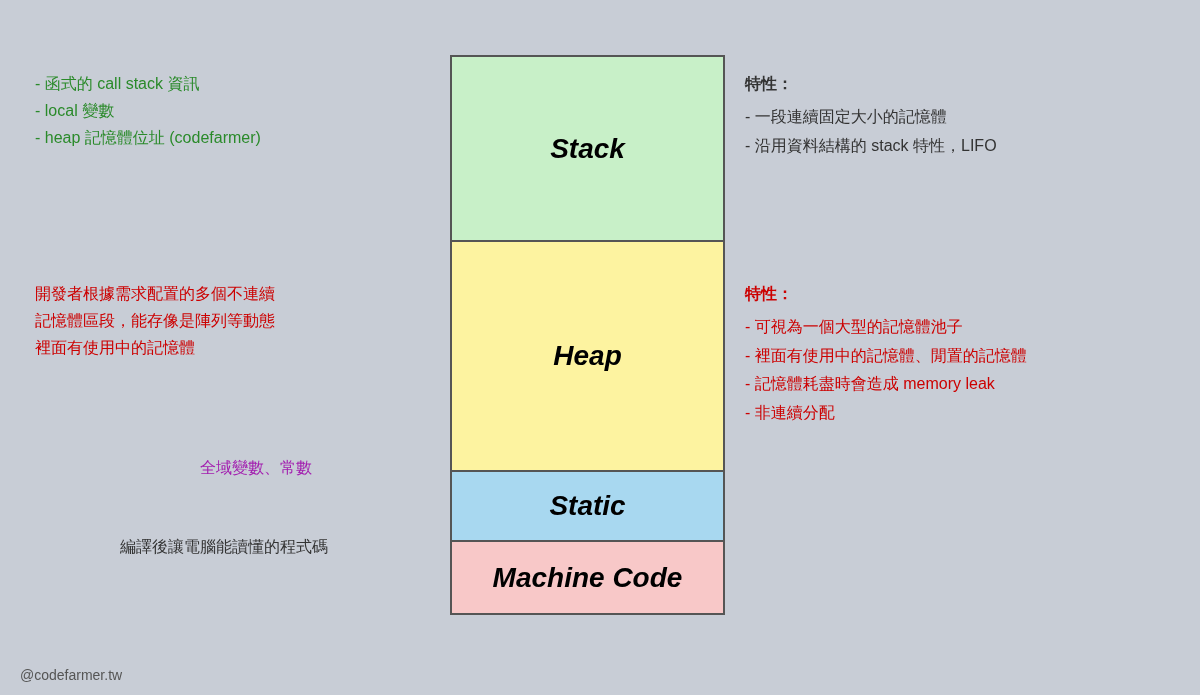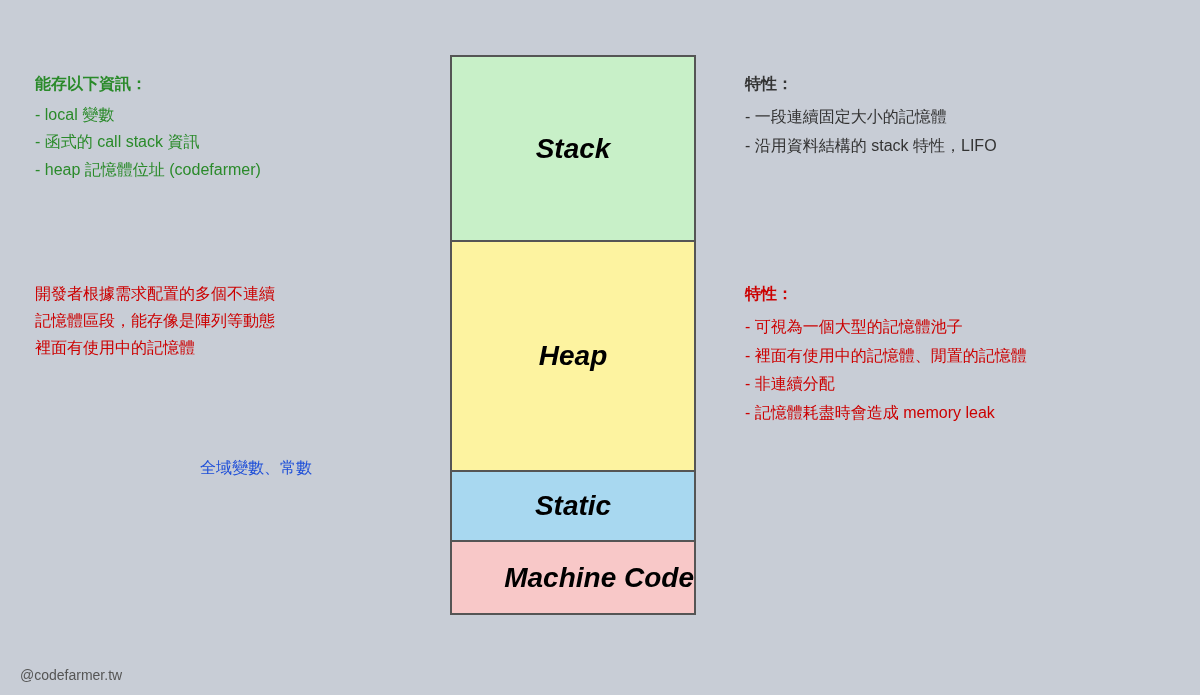--- a/index.html
+++ b/index.html
@@ -17,21 +17,21 @@
       height: 695px;
       position: relative;
       padding: 20px;
     }
 
     
     .memory-diagram {
       position: absolute;
       left: 450px;
       top: 55px;
-      width: 246px;
+      width: 275px;
       display: flex;
       flex-direction: column;
     }
 
     .mem-block {
       width: 100%;
       display: flex;
       align-items: center;
       justify-content: center;
       font-size: 28px;
@@ -58,21 +58,20 @@
       background-color: #a8d8f0;
       border-top: 2px solid #555;
       border-bottom: none;
       text-align: center;
     }
 
     .mem-machine {
       height: 75px;
       background-color: #f8c8c8;
       border-top: 2px solid #555;
-      justify-content: flex-end;
     }
 
     
     .left-stack-note {
       position: absolute;
       left: 35px;
       top: 70px;
       color: #2a8a2a;
       font-size: 16px;
       line-height: 1.7;
@@ -84,21 +83,21 @@
       top: 280px;
       color: #cc0000;
       font-size: 16px;
       line-height: 1.7;
     }
 
     .left-static-note {
       position: absolute;
       left: 200px;
       top: 458px;
-      color: #1d4ed8;
+      color: #a21caf;
       font-size: 16px;
     }
 
     .left-machine-note {
       position: absolute;
       left: 120px;
       top: 537px;
       color: #333;
       font-size: 16px;
     }
@@ -149,48 +148,50 @@
     </div>
     <div class="mem-block mem-static">
       <span>Static</span>
     </div>
     <div class="mem-block mem-machine">
       <span>Machine Code</span>
     </div>
   </div>
 
   <div class="left-stack-note">
-    <div class="note-title">能存以下資訊：</div>
+    <div>- 函式的 call stack 資訊</div>
     <div>- local 變數</div>
-    <div>- 函式的 call stack 資訊</div>
     <div>- heap 記憶體位址 (codefarmer)</div>
   </div>
 
   <div class="left-heap-note">
     <div>開發者根據需求配置的多個不連續</div>
     <div>記憶體區段，能存像是陣列等動態</div>
     <div>裡面有使用中的記憶體</div>
   </div>
 
   <div class="left-static-note">
     <span>全域變數、常數</span>
   </div>
 
+  <div class="left-machine-note">
+    <span>編譯後讓電腦能讀懂的程式碼</span>
+  </div>
 
   <div class="right-stack-note">
     <div class="note-title">特性：</div>
     <div>- 一段連續固定大小的記憶體</div>
     <div>- 沿用資料結構的 stack 特性，LIFO</div>
   </div>
 
   <div class="right-heap-note">
     <div class="note-title">特性：</div>
     <div>- 可視為一個大型的記憶體池子</div>
     <div>- 裡面有使用中的記憶體、閒置的記憶體</div>
+    <div>- 記憶體耗盡時會造成 memory leak</div>
     <div>- 非連續分配</div>
-    <div>- 記憶體耗盡時會造成 memory leak</div>
   </div>
 
   <div class="watermark">
     <span>@codefarmer.tw</span>
   </div>
 
 </div>
 
 </body></html>

